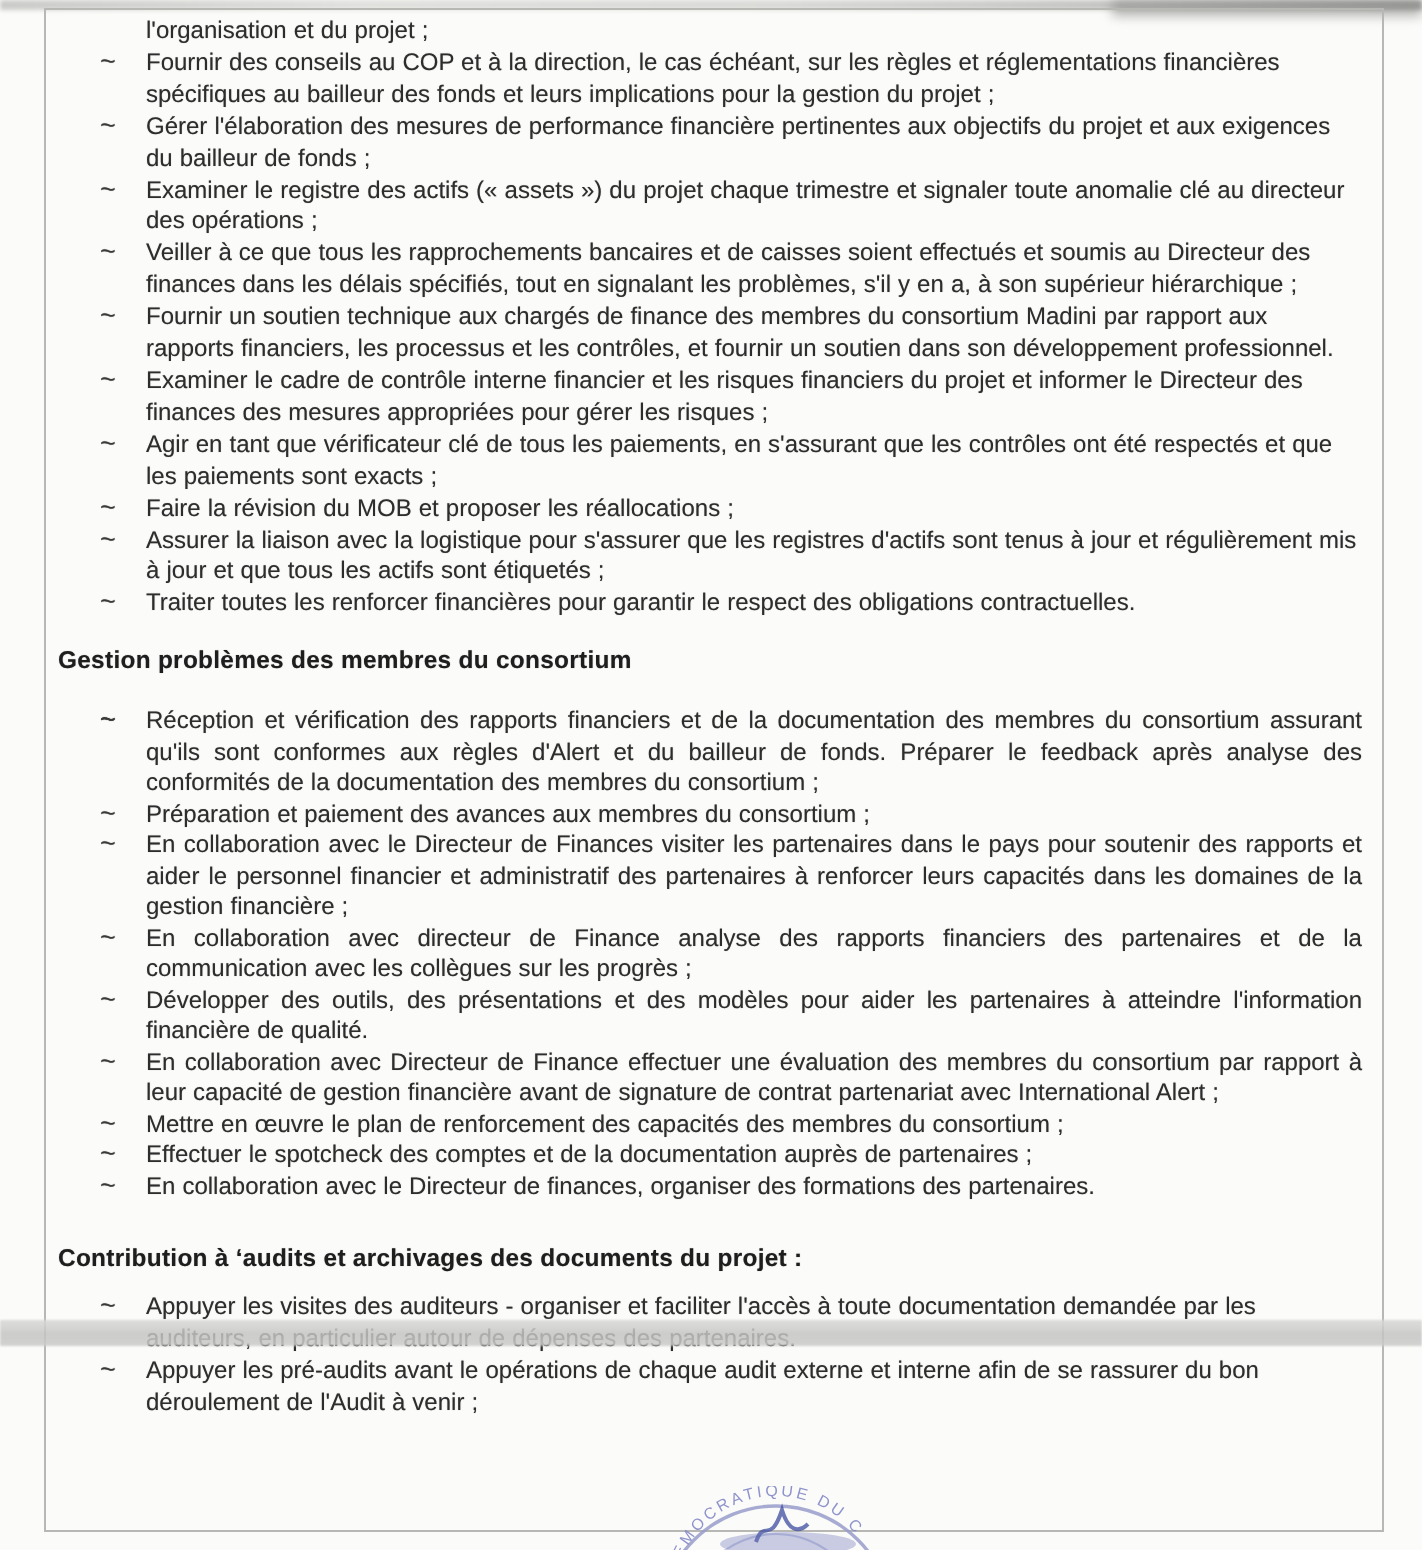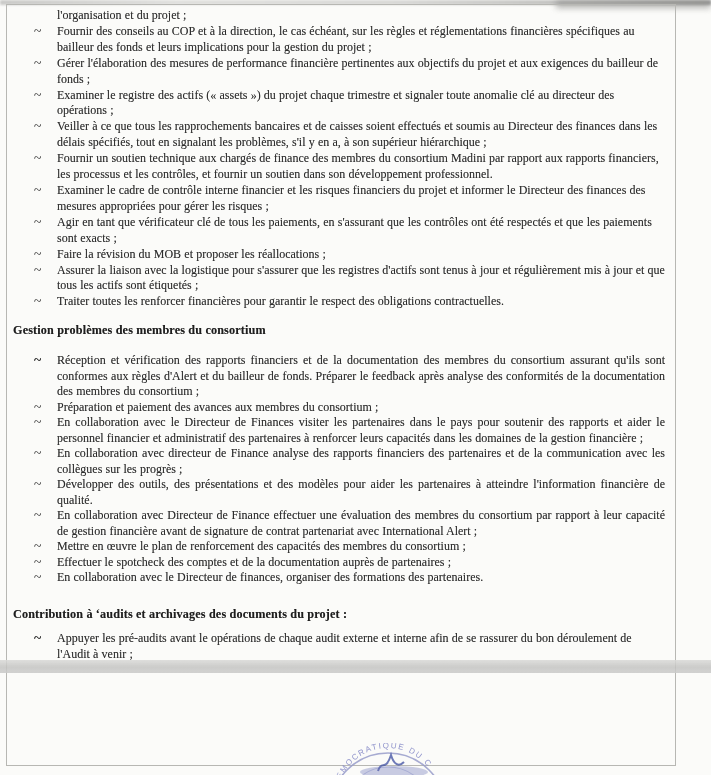--- a/index.html
+++ b/index.html
@@ -13,23 +13,23 @@
     position:absolute; top:0; left:0; width:711px; height:5px;
     background:linear-gradient(90deg,#c2c2c0 0%,#dcdcda 25%,#d4d4d2 55%,#b9b9b7 80%,#8f8f8d 100%);
     filter:blur(1px); opacity:.85;
   }
   .top-blob {
     position:absolute; top:0; left:556px; width:155px; height:8px;
     background:#8e8e8c; filter:blur(3px); opacity:.65;
   }
   
   .page-frame {
-    position:absolute; left:6px; top:4px; width:670px; height:762px;
+    position:absolute; left:22px; top:4px; width:670px; height:762px;
     border:1px solid #b7b7b3; box-sizing:border-box;
-    padding:3px 8px 0 6px; background:transparent; z-index:1;font-family:Liberation Serif, serif;
+    padding:3px 8px 0 6px; background:transparent; z-index:1;
   }
   .heading {
     font-weight:bold; font-size:12.2px; line-height:16px; color:#1e1e1e;
     letter-spacing:.15px; text-shadow:0 0 .5px rgba(30,30,30,.45);
   }
   .section-1 .heading { margin:12px 0 15px 0; }
   .section-2 .heading { margin:20px 0 9px 0; }
   .item {
     position:relative; margin-left:20px; padding-left:24px; padding-right:2px;
     font-size:12px; line-height:15.9px; color:#2d2d2d;
@@ -78,21 +78,21 @@
           <div class="item"><span class="tilde">~</span><span>En collaboration avec le Directeur de Finances visiter les partenaires dans le pays pour soutenir des rapports et aider le personnel financier et administratif des partenaires à renforcer leurs capacités dans les domaines de la gestion financière ;</span></div>
           <div class="item"><span class="tilde">~</span><span>En collaboration avec directeur de Finance analyse des rapports financiers des partenaires et de la communication avec les collègues sur les progrès ;</span></div>
           <div class="item"><span class="tilde">~</span><span>Développer des outils, des présentations et des modèles pour aider les partenaires à atteindre l'information financière de qualité.</span></div>
           <div class="item"><span class="tilde">~</span><span>En collaboration avec Directeur de Finance effectuer une évaluation des membres du consortium par rapport à leur capacité de gestion financière avant de signature de contrat partenariat avec International Alert ;</span></div>
           <div class="item"><span class="tilde">~</span><span>Mettre en œuvre le plan de renforcement des capacités des membres du consortium ;</span></div>
           <div class="item"><span class="tilde">~</span><span>Effectuer le spotcheck des comptes et de la documentation auprès de partenaires ;</span></div>
           <div class="item"><span class="tilde">~</span><span>En collaboration avec le Directeur de finances, organiser des formations des partenaires.</span></div>
         </div>
         <div class="section section-2">
           <div class="heading">Contribution à ‘audits et archivages des documents du projet :</div>
-          <div class="item"><span class="tilde">~</span></div>
+          <div class="item"><span class="tilde">~</span><span>Appuyer les visites des auditeurs - organiser et faciliter l'accès à toute documentation demandée par les auditeurs, en particulier autour de dépenses des partenaires.</span></div>
           <div class="item"><span class="tilde">~</span><span>Appuyer les pré-audits avant le opérations de chaque audit externe et interne afin de se rassurer du bon déroulement de l'Audit à venir ;</span></div>
         </div>
       </div>
   </div>
 
   <div class="scan-band"></div>
 
   <div class="stamp">
     <svg width="184" height="32" viewBox="0 0 184 32">
 

